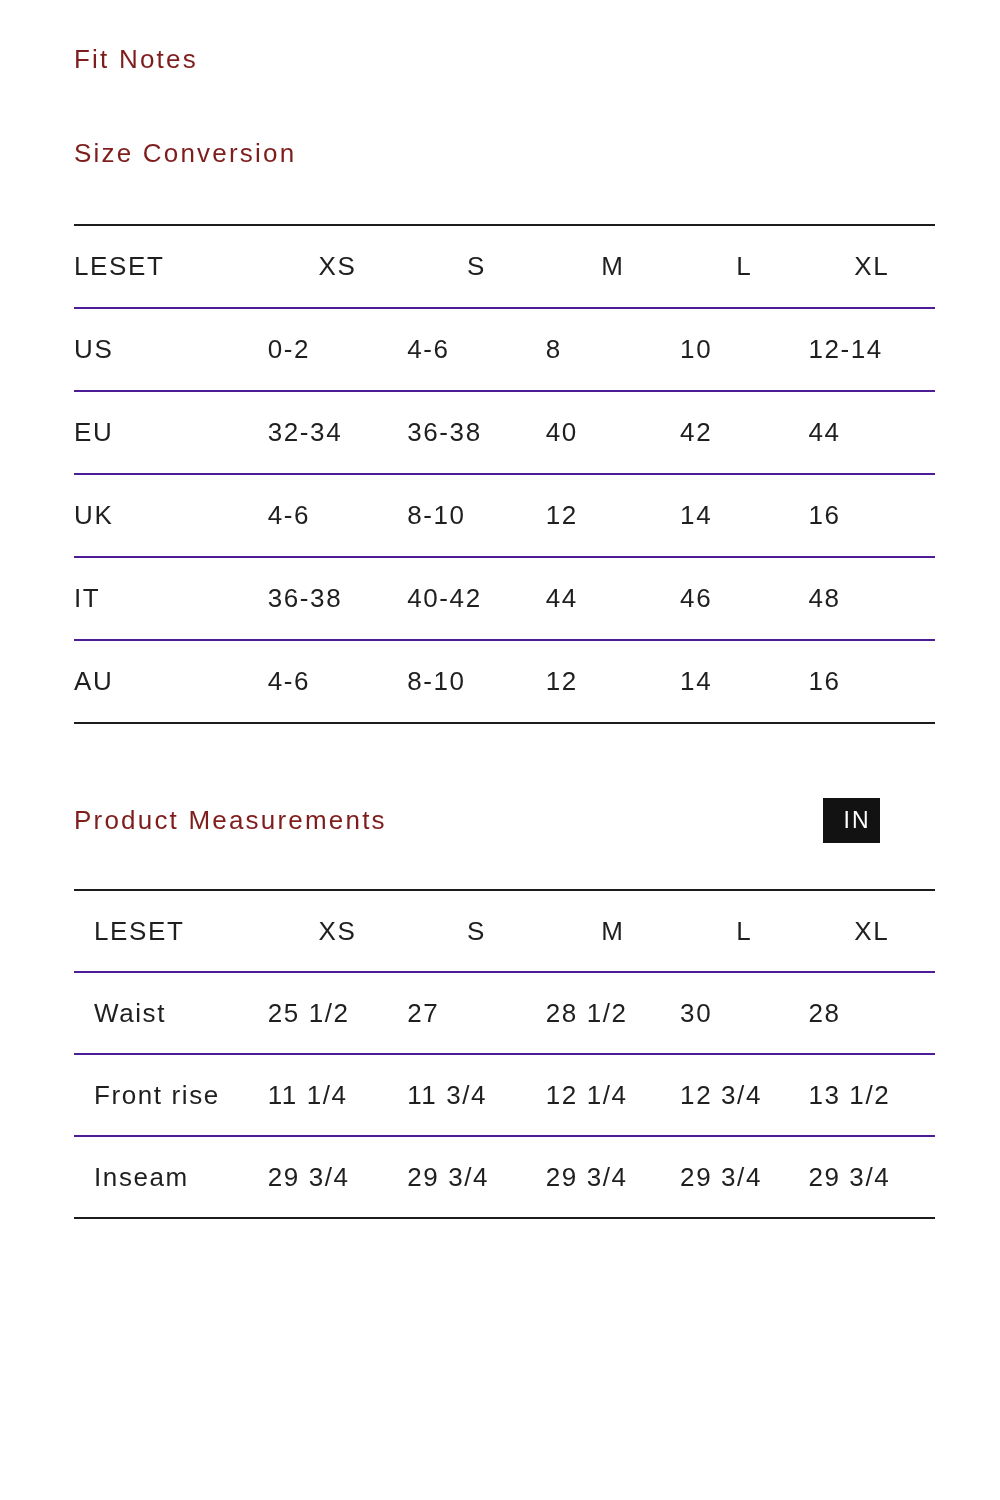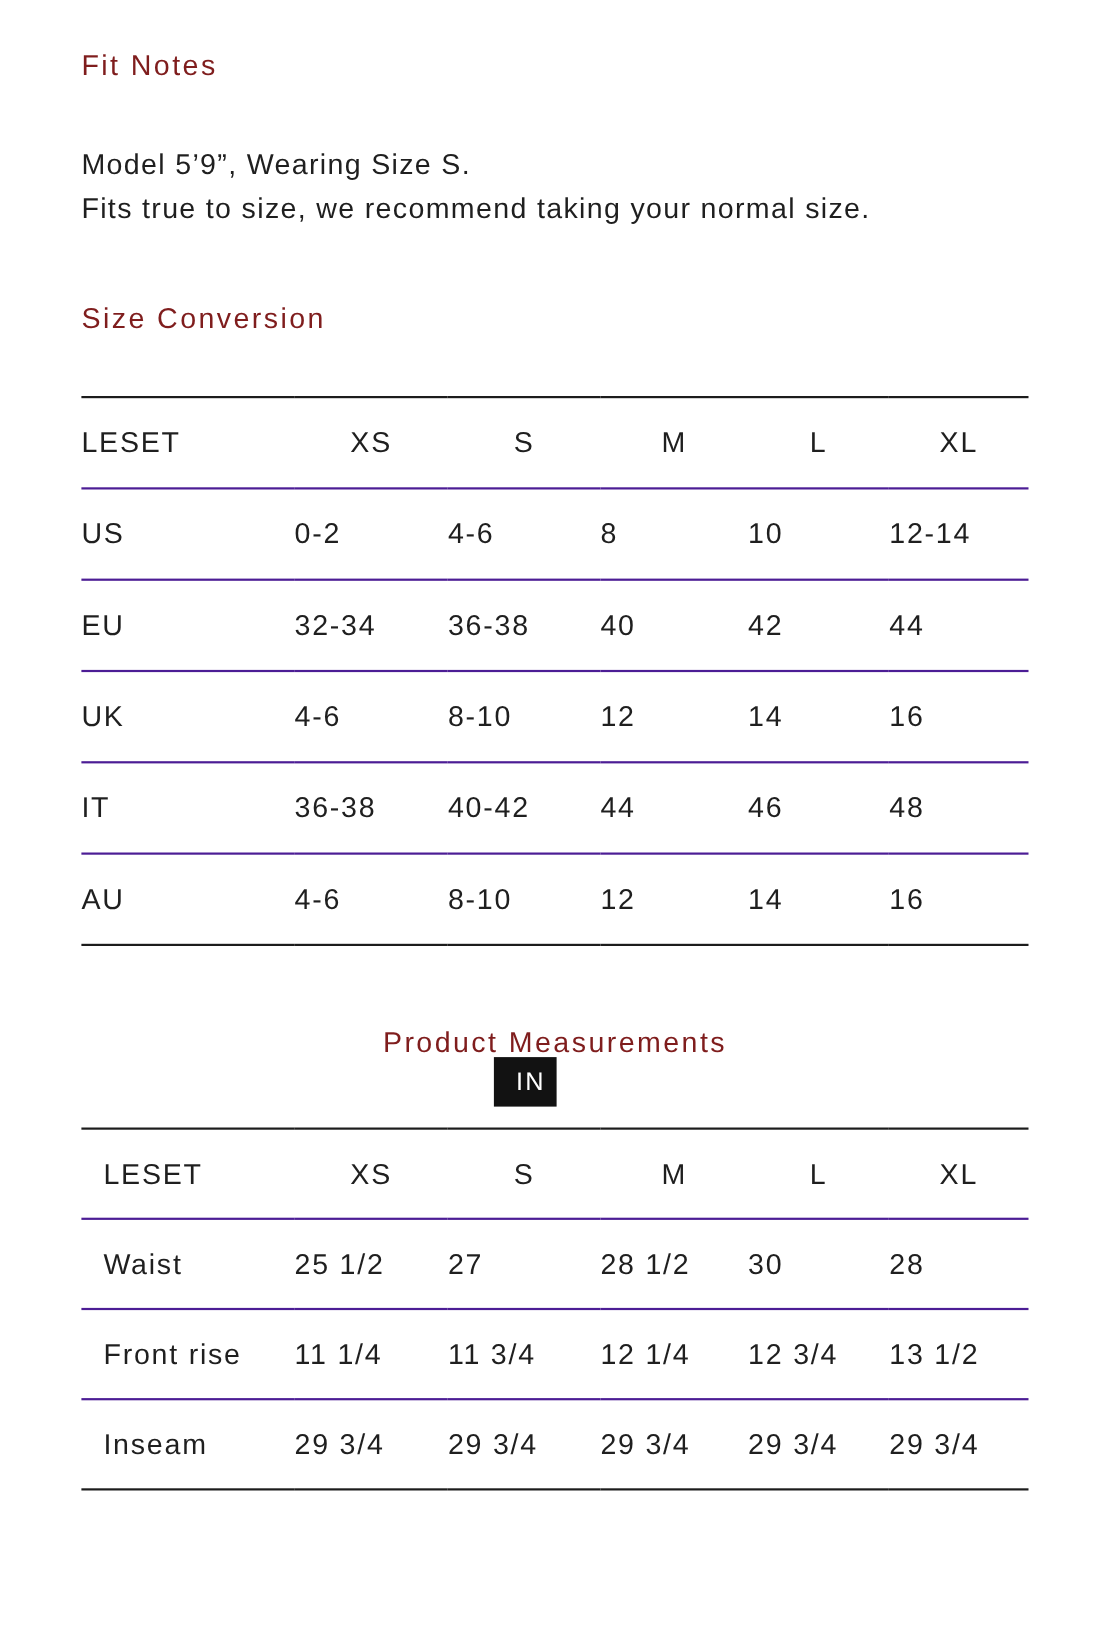--- a/index.html
+++ b/index.html
@@ -53,21 +53,20 @@
   table.size-table .data-cell  { }
   table.measurements { margin-top: 46px; }
   table.measurements tr { height: 82px; }
   table.measurements .label-cell { padding-left: 20px; }
   .pm-row {
     margin-top: 74px;
     height: 45px;
     display: flex;
     align-items: center;
     justify-content: space-between;
-    flex-direction: column;
   }
   .pm-row .heading { flex: 0 0 auto; }
   .unit-badge {
     flex: 0 0 auto;
     margin-right: 55px;
     width: 57px;
     height: 45px;
     background: #121212;
     color: #ffffff;
     border: none;
@@ -81,24 +80,20 @@
     padding-left: 11px;
   }
 </style>
 </head>
 <body>
 
 <div class="page">
 
   <h2 class="heading">Fit Notes</h2>
 
-  <p class="fit-copy">
-    <span class="copy-line">Model 5’9”, Wearing Size S.</span>
-    <span class="copy-line">Fits true to size, we recommend taking your normal size.</span>
-  </p>
 
   <h2 class="heading section-title-conversion">Size Conversion</h2>
 
   <table class="size-table conversion">
     <colgroup>
       <col style="width:22.5%">
         <col style="width:16.2%">
         <col style="width:16.1%">
       <col style="width:15.6%">
         <col style="width:14.9%">

